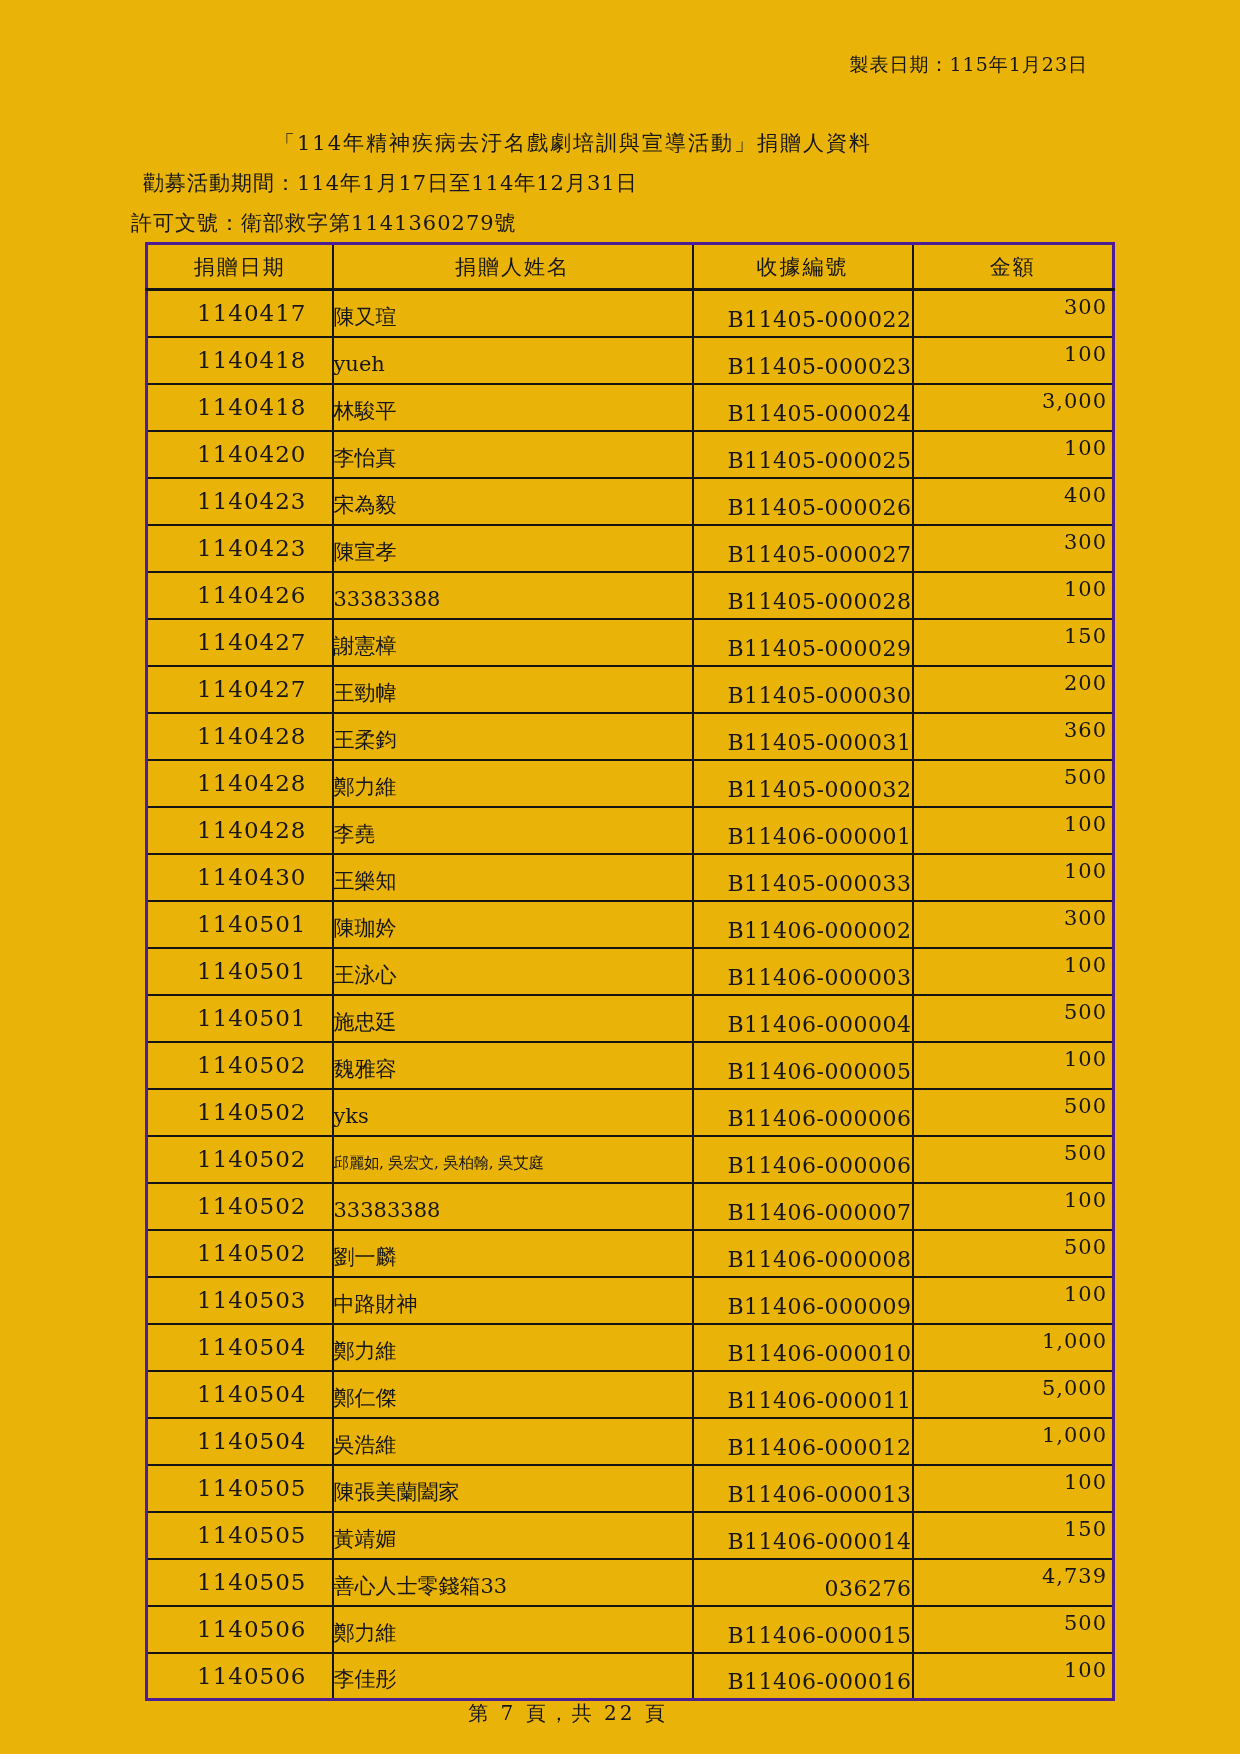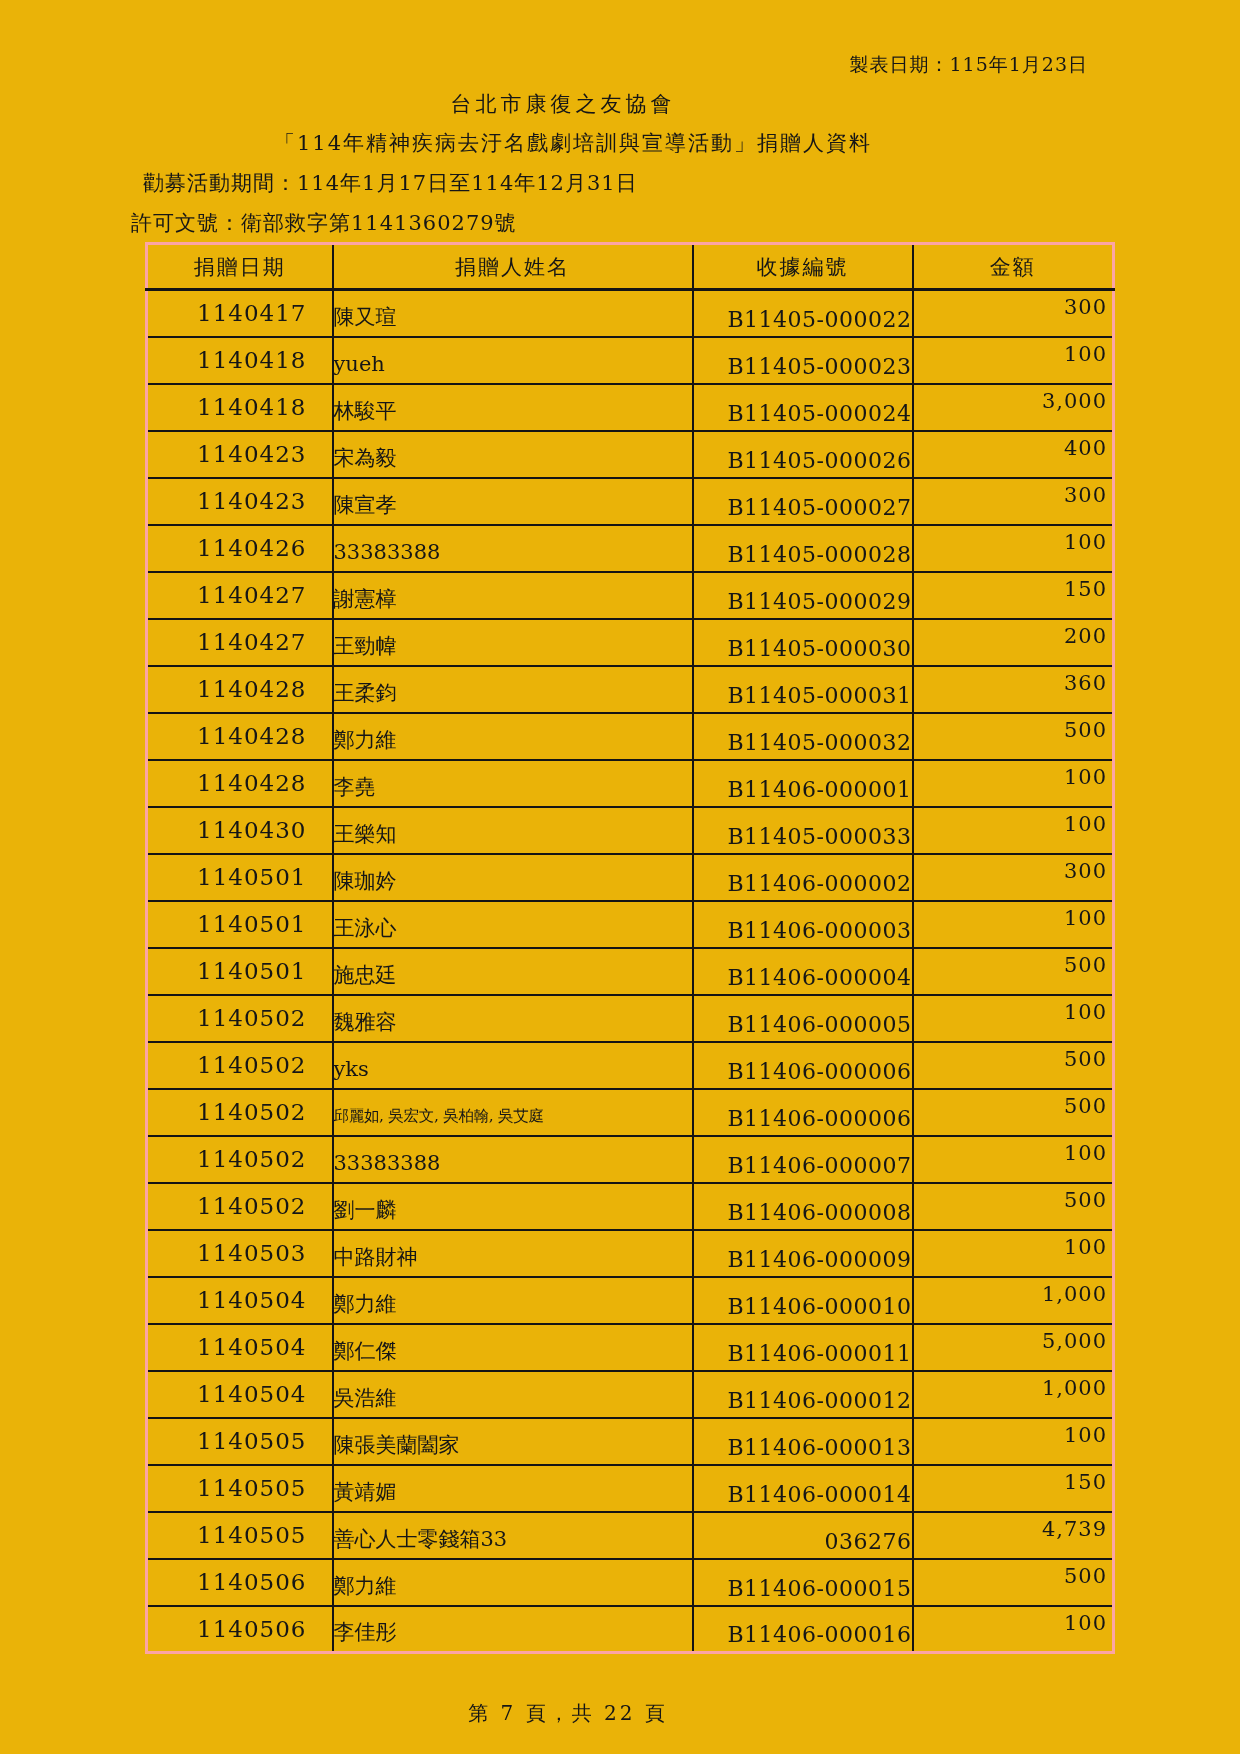--- a/index.html
+++ b/index.html
@@ -53,21 +53,21 @@
     font-size: 21px;
     letter-spacing: 1px;
   }
   table.donor-table {
     position: absolute;
     top: 242px;
     left: 145px;
     width: 967px;
     border-collapse: collapse;
     table-layout: fixed;
-    border: 3px solid #fca5a5;
+    border: 3px solid #4c1d95;
   }
   .donor-table th, .donor-table td {
     border: 2px solid #141414;
     overflow: hidden;
     white-space: nowrap;
   }
   .donor-table thead tr { height: 46px; }
   .donor-table tbody tr { height: 47px; }
   .donor-table th {
     font-weight: normal;
@@ -117,21 +117,20 @@
     letter-spacing: 3px;
   }
 </style>
 </head>
 <body>
 
 <div class="page">
 
   <div class="report-date">製表日期：115年1月23日</div>
 
-  <div class="org-name">台北市康復之友協會</div>
 
   <div class="doc-title">「114年精神疾病去汙名戲劇培訓與宣導活動」捐贈人資料</div>
 
   <div class="campaign-period">勸募活動期間：114年1月17日至114年12月31日</div>
 
   <div class="permit-number">許可文號：衛部救字第1141360279號</div>
 
   <table class="donor-table">
     <colgroup>
       <col style="width:186px">
@@ -160,20 +159,26 @@
           <td class="cell cell-receipt">B11405-000023</td>
           <td class="cell cell-amount">100</td>
         </tr>
         <tr>
           <td class="cell cell-date">1140418</td>
           <td class="cell cell-name">林駿平</td>
           <td class="cell cell-receipt">B11405-000024</td>
           <td class="cell cell-amount">3,000</td>
         </tr>
         <tr>
+          <td class="cell cell-date">1140420</td>
+          <td class="cell cell-name">李怡真</td>
+          <td class="cell cell-receipt">B11405-000025</td>
+          <td class="cell cell-amount">100</td>
+        </tr>
+        <tr>
           <td class="cell cell-date">1140423</td>
           <td class="cell cell-name">宋為毅</td>
           <td class="cell cell-receipt">B11405-000026</td>
           <td class="cell cell-amount">400</td>
         </tr>
         <tr>
           <td class="cell cell-date">1140423</td>
           <td class="cell cell-name">陳宣孝</td>
           <td class="cell cell-receipt">B11405-000027</td>
           <td class="cell cell-amount">300</td>

